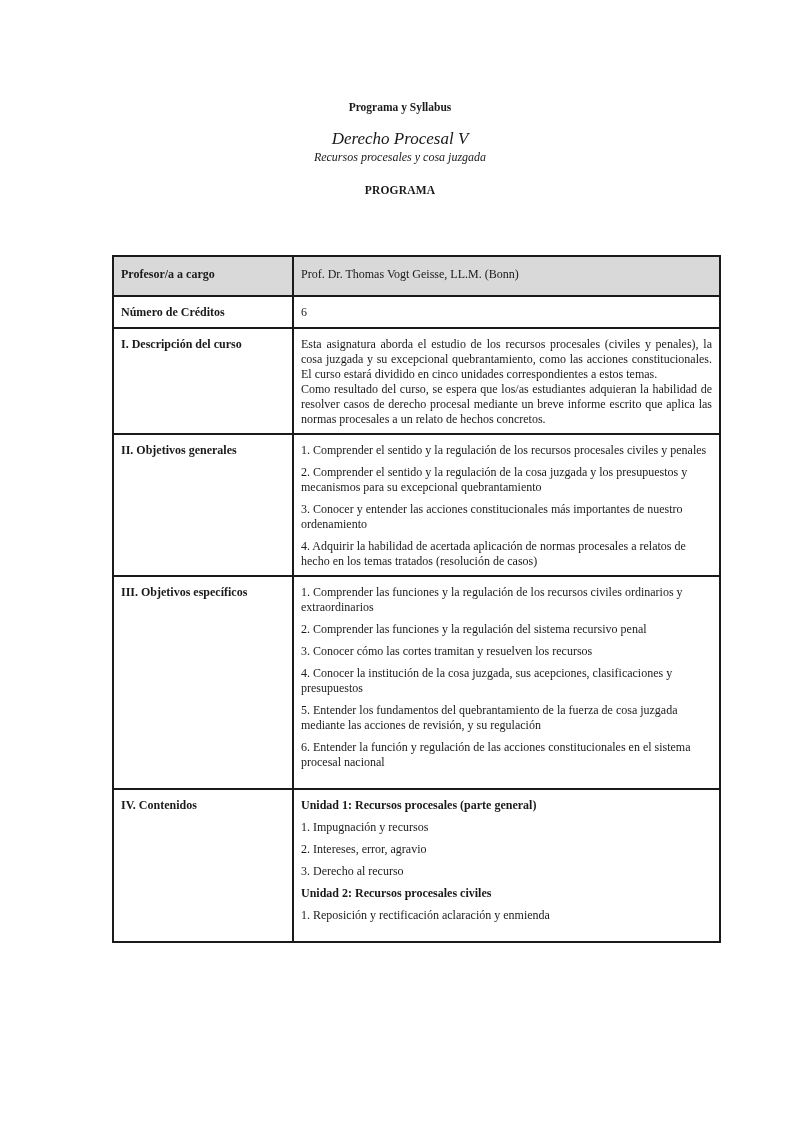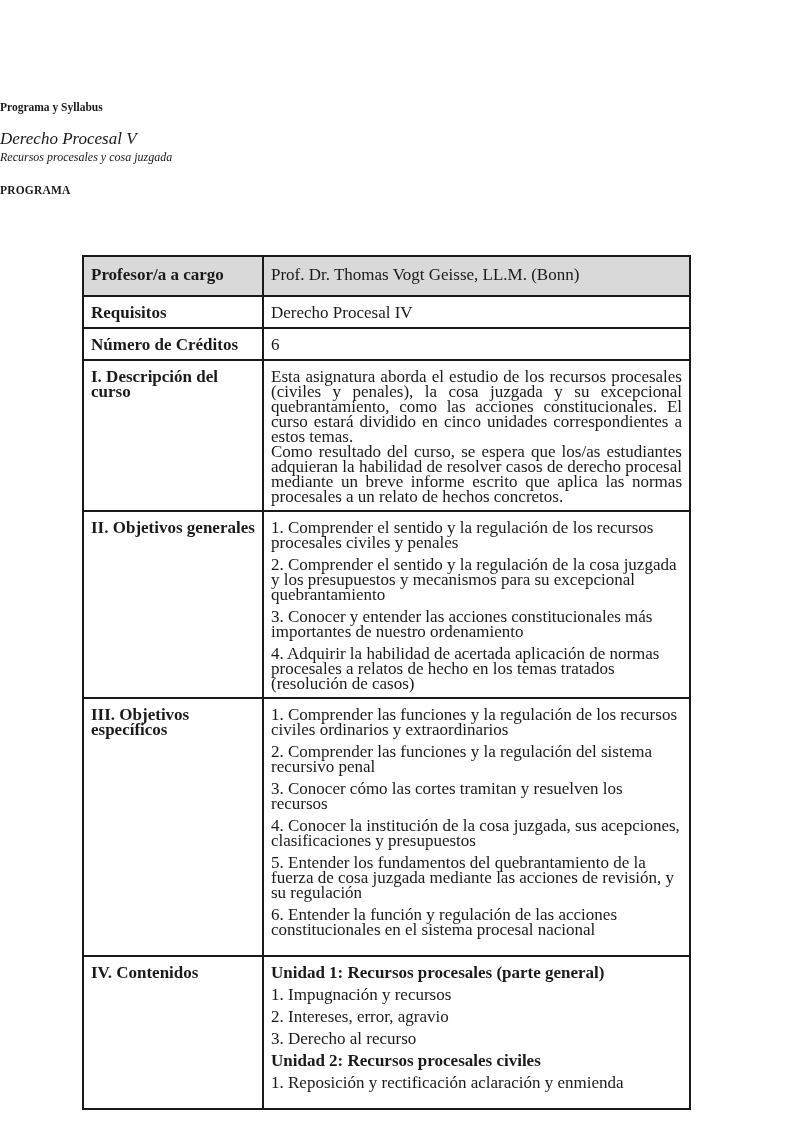--- a/index.html
+++ b/index.html
@@ -1,30 +1,30 @@
 <!DOCTYPE html>
 <html><head>
   <meta charset="utf-8">
   <style>
     html, body { margin: 0; padding: 0; background: #ffffff; }
     body {
       width: 800px; height: 1132px; position: relative; overflow: hidden;
       font-family: "DejaVu Serif", "Liberation Serif", serif;
       color: #1a1a1a;
     }
-    .page-head { position: absolute; left: 0; width: 800px; }
+    .page-head { position: absolute; left: 0; width: 800px; text-align: center; }
     .kicker { top: 101px; font-size: 11.5px; font-weight: bold; font-family: "Liberation Serif", serif; }
     .title1 { top: 129px; font-size: 17px; font-style: italic; font-family: "Liberation Serif", serif; }
     .title2 { top: 150px; font-size: 12px; font-style: italic; font-family: "Liberation Serif", serif; }
     .section { top: 184px; font-size: 11.5px; font-weight: bold; font-family: "Liberation Serif", serif; letter-spacing: 0.2px; }
 
     table.syllabus {
-      position: absolute; left: 82px; top: 255px; width: 607px;
+      position: absolute; left: 112px; top: 255px; width: 607px;
       border-collapse: collapse; table-layout: fixed;
-      font-family: "Liberation Serif", serif; font-size: 17px; line-height: 15px;
+      font-family: "Liberation Serif", serif; font-size: 12px; line-height: 15px;
     }
     table.syllabus td {
       border: 2px solid #1a1a1a; vertical-align: top; padding: 8px 7px 6px 7px;
     }
     col.c1 { width: 180px; }
     col.c2 { width: 427px; }
     td.label { font-weight: bold; }
     tr.head td { background: #d9d9d9; height: 22px; padding-top: 10px; }
     tr.r-nat td { height: 28px; }
     tr.r-req td { height: 16px; }
@@ -45,24 +45,20 @@
 
 <table class="syllabus">
   <colgroup>
       <col class="c1">
       <col class="c2">
     </colgroup>
   <tbody>
     <tr class="head">
       <td class="label">Profesor/a a cargo</td>
       <td>Prof. Dr. Thomas Vogt Geisse, LL.M. (Bonn)</td>
-    </tr>
-    <tr class="r-req">
-      <td class="label">Requisitos</td>
-      <td>Derecho Procesal IV</td>
     </tr>
     <tr class="r-cred">
       <td class="label">Número de Créditos</td>
       <td>6</td>
     </tr>
     <tr>
       <td class="label">I. Descripción del curso</td>
       <td class="just">
         <div>Esta asignatura aborda el estudio de los recursos procesales (civiles y penales), la cosa juzgada y su excepcional quebrantamiento, como las acciones constitucionales. El curso estará dividido en cinco unidades correspondientes a estos temas.</div>
         <div>Como resultado del curso, se espera que los/as estudiantes adquieran la habilidad de resolver casos de derecho procesal mediante un breve informe escrito que aplica las normas procesales a un relato de hechos concretos.</div>

